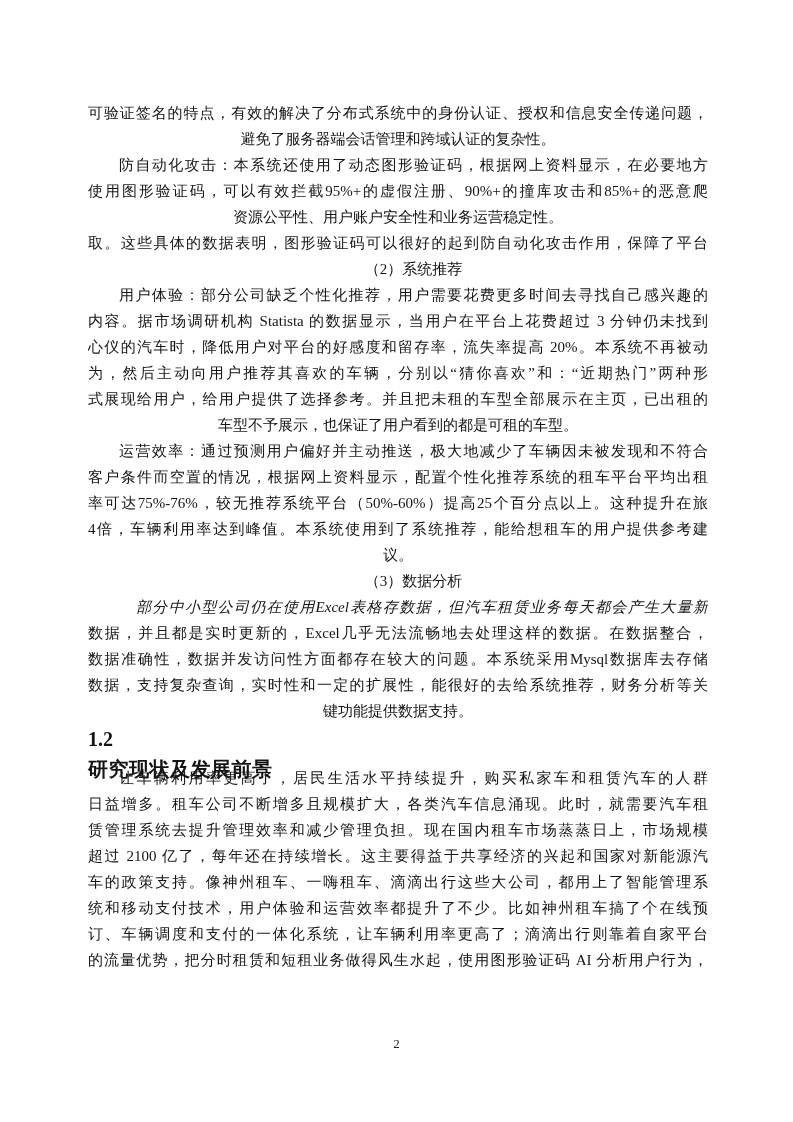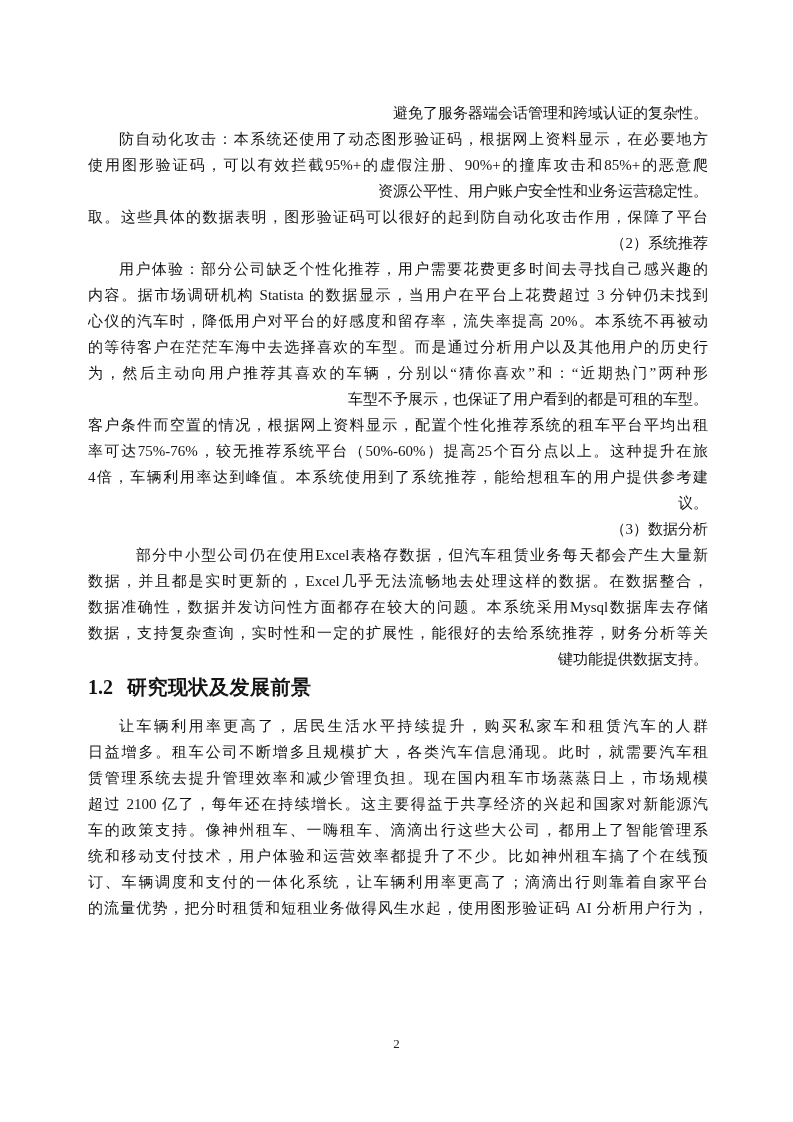--- a/index.html
+++ b/index.html
@@ -19,36 +19,37 @@
     position: absolute;
     left: 88px; top: 100px;
     width: 620px;
   }
   .line {
     font-size: 15px;
     line-height: 26px;
     height: 26px;
     overflow: hidden;
     white-space: pre-wrap;
-    text-align: right;
+    text-align: center;
   }
   .line.just {
     text-align: justify;
     text-align-last: justify;
     text-justify: inter-character;
   }
   .ind2 { padding-left: 31px; }
-  .ind3 { padding-left: 48px; }
+  .ind3 { padding-left: 48px; font-style: italic; }
   .heading {
     display: flex;
     align-items: flex-start;
     height: 30px;
     line-height: 30px;
     margin-bottom: 11px;
     font-weight: bold;
+    flex-direction: column;
   }
   .heading .num {
     font-family: "Liberation Serif", "DejaVu Serif", serif;
     font-size: 20px;
     font-weight: 600;
     margin-right: 14px;
   }
   .heading .title {
     font-family: "Liberation Sans", "DejaVu Sans", sans-serif;
     font-size: 20px;
@@ -64,32 +65,34 @@
     color: #222222;
   }
 </style>
 </head>
 <body>
 
 <div class="page">
   <div class="textblock">
 
     <div>
+        <div class="line just">可验证签名的特点，有效的解决了分布式系统中的身份认证、授权和信息安全传递问题，</div>
         <div class="line">避免了服务器端会话管理和跨域认证的复杂性。</div>
         <div class="line just ind2">防自动化攻击：本系统还使用了动态图形验证码，根据网上资料显示，在必要地方</div>
         <div class="line just">使用图形验证码，可以有效拦截95%+的虚假注册、90%+的撞库攻击和85%+的恶意爬</div>
         <div class="line">资源公平性、用户账户安全性和业务运营稳定性。</div>
         <div class="line just">取。这些具体的数据表明，图形验证码可以很好的起到防自动化攻击作用，保障了平台</div>
         <div class="line ind2">（2）系统推荐</div>
         <div class="line just ind2">用户体验：部分公司缺乏个性化推荐，用户需要花费更多时间去寻找自己感兴趣的</div>
         <div class="line just">内容。据市场调研机构 Statista 的数据显示，当用户在平台上花费超过 3 分钟仍未找到</div>
         <div class="line just">心仪的汽车时，降低用户对平台的好感度和留存率，流失率提高 20%。本系统不再被动</div>
-        <div class="line just">的等待客户在茫茫车海中去选择喜欢的车型。而是通过分析用户以及其他用户的历史行</div>
         <div class="line just">为，然后主动向用户推荐其喜欢的车辆，分别以“猜你喜欢”和：“近期热门”两种形</div>
+        <div class="line just">式展现给用户，给用户提供了选择参考。并且把未租的车型全部展示在主页，已出租的</div>
         <div class="line">车型不予展示，也保证了用户看到的都是可租的车型。</div>
+        <div class="line just ind2">运营效率：通过预测用户偏好并主动推送，极大地减少了车辆因未被发现和不符合</div>
         <div class="line just">客户条件而空置的情况，根据网上资料显示，配置个性化推荐系统的租车平台平均出租</div>
         <div class="line just">率可达75%-76%，较无推荐系统平台（50%-60%）提高25个百分点以上。这种提升在旅</div>
         <div class="line just">4倍，车辆利用率达到峰值。本系统使用到了系统推荐，能给想租车的用户提供参考建</div>
         <div class="line">议。</div>
         <div class="line ind2">（3）数据分析</div>
         <div class="line just ind3">部分中小型公司仍在使用Excel表格存数据，但汽车租赁业务每天都会产生大量新</div>
         <div class="line just">数据，并且都是实时更新的，Excel几乎无法流畅地去处理这样的数据。在数据整合，</div>
         <div class="line just">数据准确性，数据并发访问性方面都存在较大的问题。本系统采用Mysql数据库去存储</div>
         <div class="line just">数据，支持复杂查询，实时性和一定的扩展性，能很好的去给系统推荐，财务分析等关</div>
         <div class="line">键功能提供数据支持。</div>

